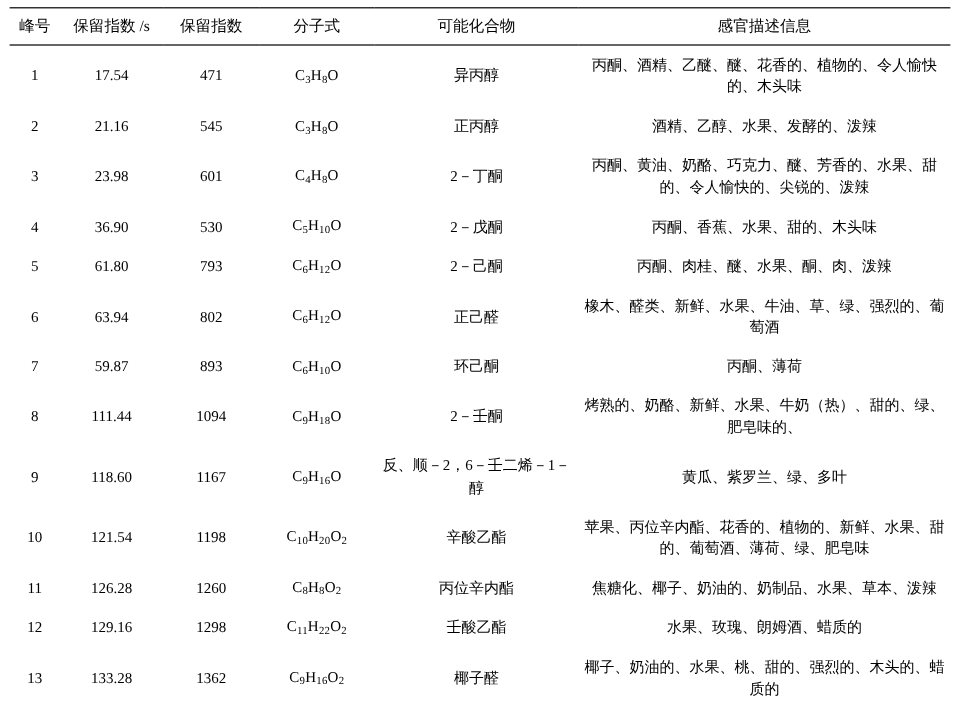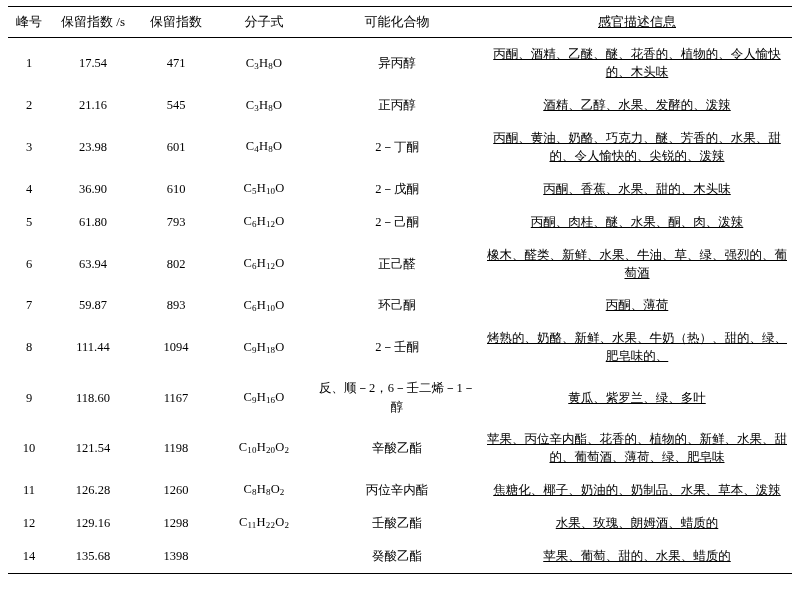--- a/index.html
+++ b/index.html
@@ -52,21 +52,20 @@
   col.c-rt    { width: 86px; }
   col.c-ri    { width: 80px; }
   col.c-form  { width: 96px; }
   col.c-comp  { width: 170px; }
   col.c-sens  { width: 310px; }
 
   td.sens, th.sens {
     text-align: center;
     padding-left: 10px;
     padding-right: 10px;
-    text-decoration: underline;
   }
   sub {
     font-size: 9px;
     vertical-align: -0.25em;
   }
   .formula { white-space: nowrap; letter-spacing: 0.2px; text-align: center; }
 </style>
 </head>
 <body>
 
@@ -111,21 +110,21 @@
           <td>3</td>
           <td>23.98</td>
           <td>601</td>
           <td><span class="formula">C<sub>4</sub>H<sub>8</sub>O</span></td>
           <td>2－丁酮</td>
           <td class="sens">丙酮、黄油、奶酪、巧克力、醚、芳香的、水果、甜的、令人愉快的、尖锐的、泼辣</td>
         </tr>
         <tr>
           <td>4</td>
           <td>36.90</td>
-          <td>610</td>
+          <td>530</td>
           <td><span class="formula">C<sub>5</sub>H<sub>10</sub>O</span></td>
           <td>2－戊酮</td>
           <td class="sens">丙酮、香蕉、水果、甜的、木头味</td>
         </tr>
         <tr>
           <td>5</td>
           <td>61.80</td>
           <td>793</td>
           <td><span class="formula">C<sub>6</sub>H<sub>12</sub>O</span></td>
           <td>2－己酮</td>
@@ -181,20 +180,28 @@
         </tr>
         <tr>
           <td>12</td>
           <td>129.16</td>
           <td>1298</td>
           <td><span class="formula">C<sub>11</sub>H<sub>22</sub>O<sub>2</sub></span></td>
           <td>壬酸乙酯</td>
           <td class="sens">水果、玫瑰、朗姆酒、蜡质的</td>
         </tr>
         <tr>
+          <td>13</td>
+          <td>133.28</td>
+          <td>1362</td>
+          <td><span class="formula">C<sub>9</sub>H<sub>16</sub>O<sub>2</sub></span></td>
+          <td>椰子醛</td>
+          <td class="sens">椰子、奶油的、水果、桃、甜的、强烈的、木头的、蜡质的</td>
+        </tr>
+        <tr>
           <td>14</td>
           <td>135.68</td>
           <td>1398</td>
           <td></td>
           <td>癸酸乙酯</td>
           <td class="sens">苹果、葡萄、甜的、水果、蜡质的</td>
         </tr>
       </tbody>
   </table>
 </div>

